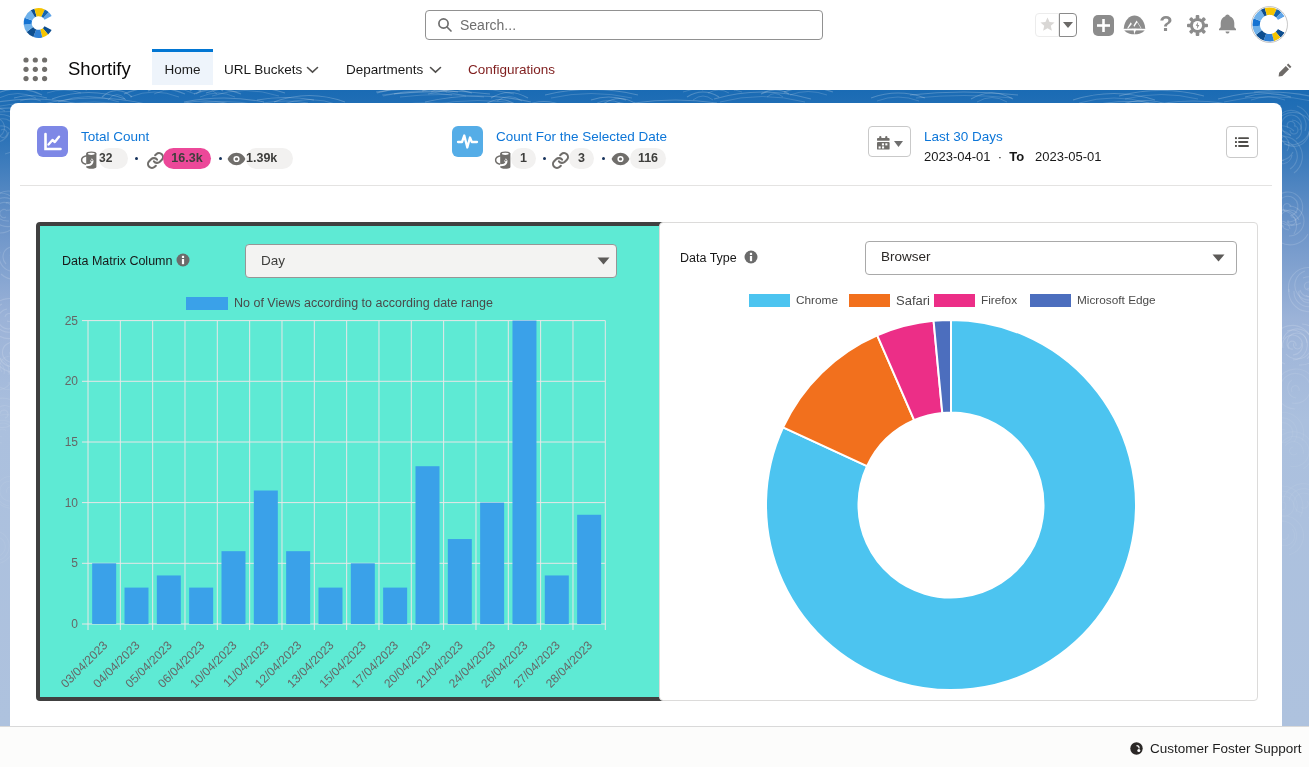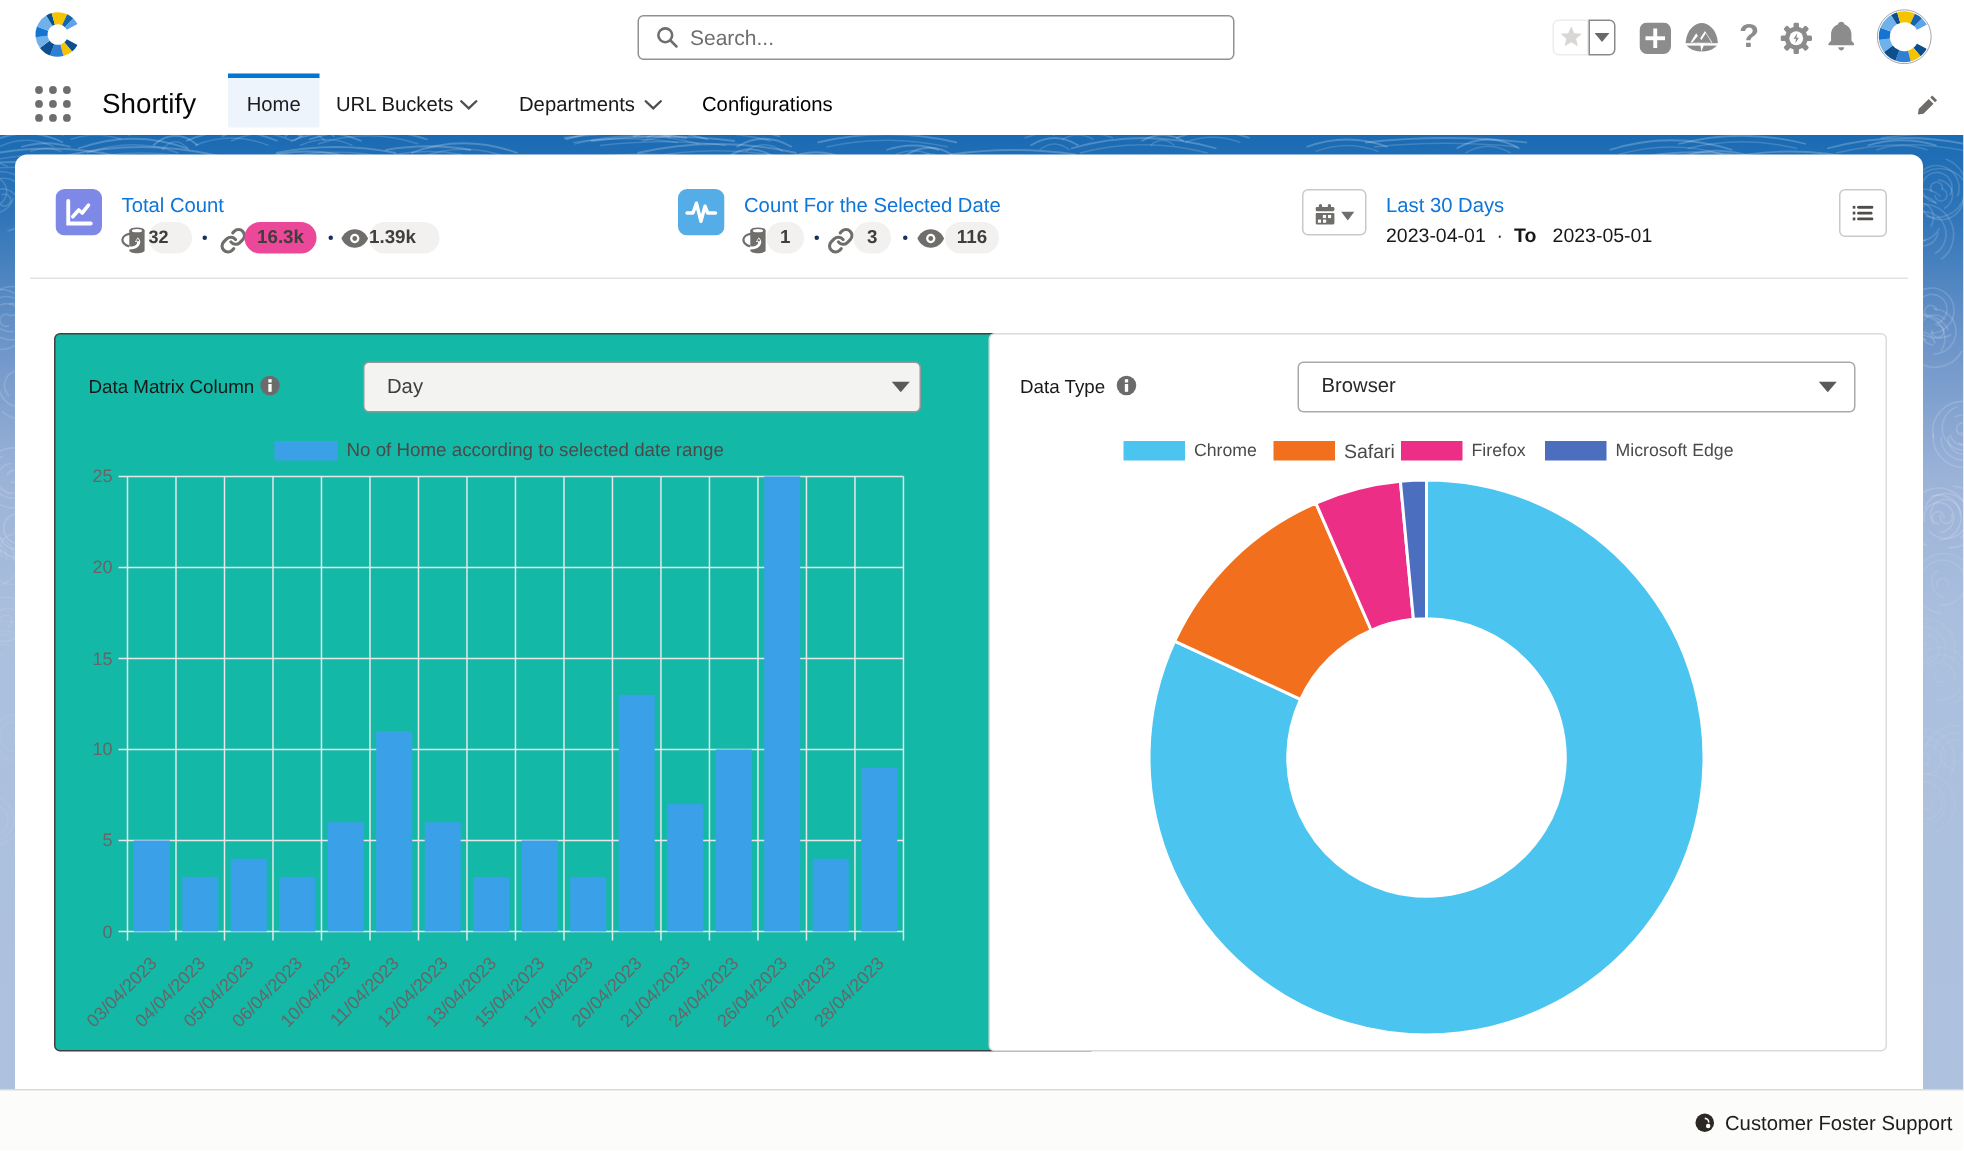--- a/index.html
+++ b/index.html
@@ -349,21 +349,21 @@
 <div class="abs" style="left:152px;top:49px;width:61px;height:36px;background:#eef4fb;border-top:3px solid #0176d3"></div>
 <div class="abs" style="left:152px;top:62px;width:61px;text-align:center;font-size:13.5px;color:#1d1d1d">Home</div>
 <div class="abs" style="left:224px;top:62px;font-size:13.5px;color:#191919">URL Buckets</div>
 <svg style="position:absolute;left:306px;top:66px" width="13" height="8" viewBox="0 0 13 8">
     <path d="M1.5,1.5 L6.5,6.2 L11.5,1.5" fill="none" stroke="#514f4d" stroke-width="1.6" stroke-linecap="round"></path>
   </svg>
 <div class="abs" style="left:346px;top:62px;font-size:13.5px;color:#191919">Departments</div>
 <svg style="position:absolute;left:429px;top:66px" width="13" height="8" viewBox="0 0 13 8">
     <path d="M1.5,1.5 L6.5,6.2 L11.5,1.5" fill="none" stroke="#514f4d" stroke-width="1.6" stroke-linecap="round"></path>
   </svg>
-<div class="abs" style="left:468px;top:62px;font-size:13.5px;color:#000000">Configurations</div>
+<div class="abs" style="left:468px;top:62px;font-size:13.5px;color:#7f1d1d">Configurations</div>
 <div style="position:absolute;left:1277px;top:62px;line-height:0"><svg width="16" height="16" viewBox="0 0 16 16">
       <path d="M11.2 1.6 L14.4 4.8 L13 6.2 L9.8 3 Z M8.8 4 L12 7.2 L5.3 13.9 L1.6 14.4 L2.1 10.7 Z" fill="#6e6b68"></path>
     </svg></div>
 
 <div style="position:absolute;left:37px;top:126px;line-height:0"><svg width="31" height="31" viewBox="0 0 31 31">
       <rect width="31" height="31" rx="6" fill="#7e88e6"></rect>
 <path d="M8.5 8 L8.5 23 L23.5 23" fill="none" stroke="#fff" stroke-width="2.6" stroke-linecap="round"></path>
 <path d="M11.5 18.5 L15.5 14 L17.8 16 L22 10.8" fill="none" stroke="#fff" stroke-width="2.4" stroke-linecap="round" stroke-linejoin="round"></path>
 </svg></div>
 <div class="abs" style="left:81px;top:129px;font-size:13.5px;color:#0d76d8">Total Count</div>
@@ -445,34 +445,34 @@
         <rect x="0" y="4.1" width="1.9" height="1.9"></rect>
         <rect x="0" y="8" width="1.9" height="1.9"></rect>
 <rect x="3.1" y="0.2" width="10.9" height="1.9" rx="0.9"></rect>
         <rect x="3.1" y="4.1" width="10.2" height="1.9" rx="0.9"></rect>
         <rect x="3.1" y="8" width="10.9" height="1.9" rx="0.9"></rect>
       </g>
     </svg></div>
 
 <div class="abs" style="left:20px;top:185px;width:1252px;height:1px;background:#e4e3e2"></div>
 
-<div class="abs" style="left:36px;top:222px;width:695px;height:479px;background:#14b8a6;border:1px solid #404040;border-radius:4px">
+<div class="abs" style="left:36px;top:222px;width:695px;height:479px;background:#5eead4;border:4px solid #404040;border-radius:4px">
   <div class="abs" style="left:22px;top:28px;font-size:12.5px;color:#181818">Data Matrix Column</div>
   <svg style="position:absolute;left:136px;top:27px" width="14" height="14" viewBox="0 0 14 14">
       <circle cx="7" cy="7" r="6.5" fill="#6b6b6b"></circle>
       <rect x="5.9" y="2.8" width="2.2" height="2.2" fill="#fff"></rect>
       <rect x="5.9" y="6" width="2.2" height="5.2" fill="#fff"></rect>
     </svg>
   <div class="abs" style="left:205px;top:18px;width:372px;height:34px;background:#f3f3f2;border:1px solid #969696;border-radius:4px"></div>
   <div class="abs" style="left:221px;top:27px;font-size:13.5px;color:#3e3e3c">Day</div>
   <div class="abs" style="left:557px;top:31px;line-height:0"><svg width="13" height="8" viewBox="0 0 13 8">
         <path d="M0.5,0.5 h12 l-6,7 z" fill="#5c5a58"></path>
       </svg></div>
   <div class="abs" style="left:146px;top:71px;width:42px;height:13px;background:#3aa1e9"></div>
-  <div class="abs" style="left:194px;top:70px;font-size:12.5px;color:#4a4a4a">No of Home according to selected date range</div>
+  <div class="abs" style="left:194px;top:70px;font-size:12.5px;color:#4a4a4a">No of Views according to according date range</div>
   <svg width="597" height="477" viewBox="0 0 597 477" style="position:absolute;left:0;top:0">
       <line x1="42" y1="398.0" x2="565.3" y2="398.0" stroke="#e7e7e7" stroke-width="1"></line>
       <text x="38" y="402.0" font-size="12" fill="#666" text-anchor="end">0</text>
       <line x1="42" y1="337.3" x2="565.3" y2="337.3" stroke="#e7e7e7" stroke-width="1"></line>
       <text x="38" y="341.3" font-size="12" fill="#666" text-anchor="end">5</text>
       <line x1="42" y1="276.6" x2="565.3" y2="276.6" stroke="#e7e7e7" stroke-width="1"></line>
       <text x="38" y="280.6" font-size="12" fill="#666" text-anchor="end">10</text>
       <line x1="42" y1="216.0" x2="565.3" y2="216.0" stroke="#e7e7e7" stroke-width="1"></line>
       <text x="38" y="220.0" font-size="12" fill="#666" text-anchor="end">15</text>
       <line x1="42" y1="155.3" x2="565.3" y2="155.3" stroke="#e7e7e7" stroke-width="1"></line>

